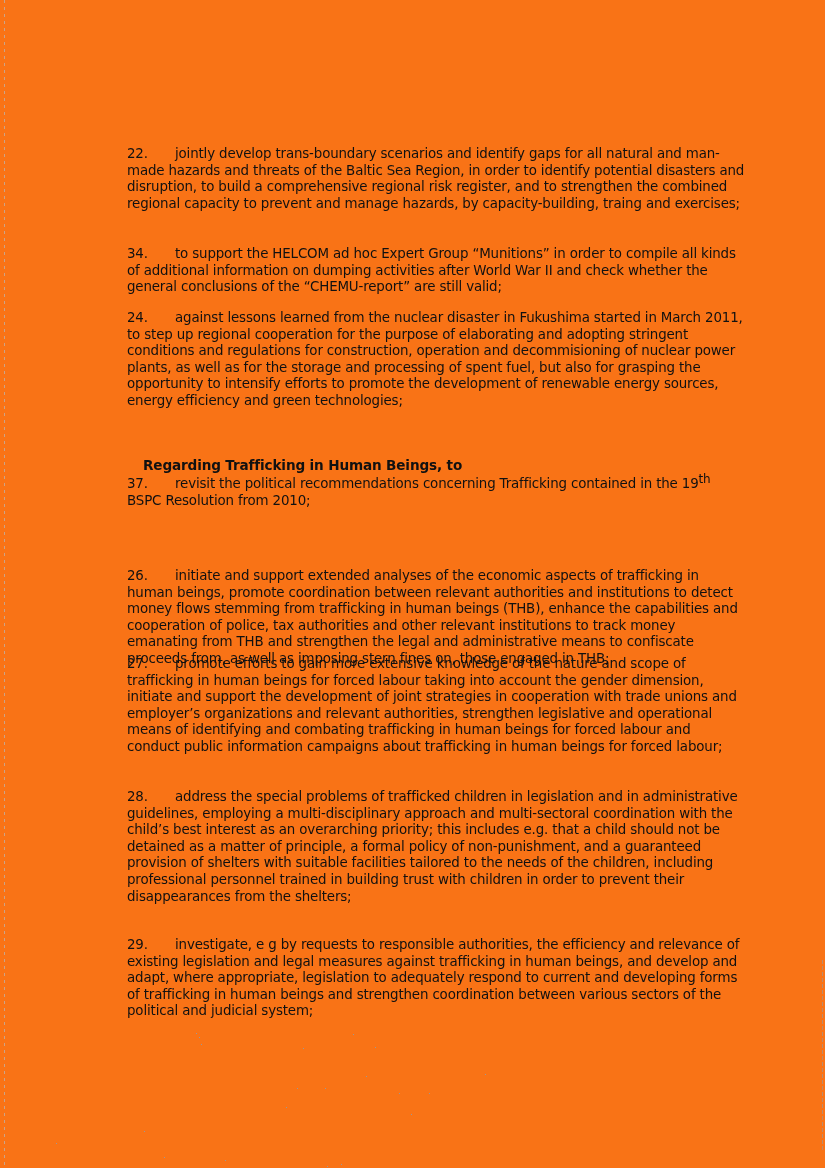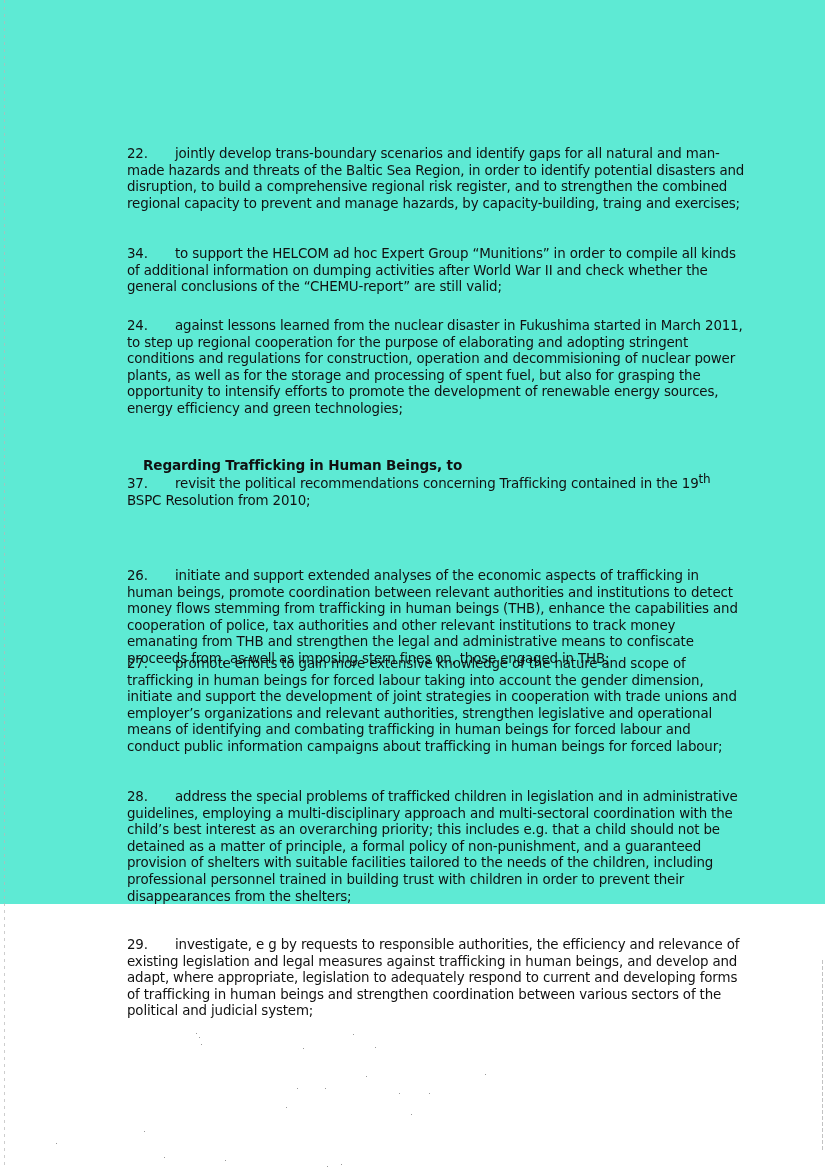--- a/index.html
+++ b/index.html
@@ -11,22 +11,22 @@
       width: 825px;
       height: 1168px;
       position: relative;
       overflow: hidden;
       font-family: "DejaVu Sans", sans-serif;
       color: #111111;
     }
     .page {
       position: absolute;
       left: 0; top: 0;
-      width: 825px; height: 904px;
-      background: #5eead4;
+      width: 825px; height: 1168px;
+      background: #f97316;
     }
     .scan-edge-left {
       position: absolute;
       left: 4px; top: 0;
       width: 1px; height: 1168px;
       background: repeating-linear-gradient(to bottom, #b8b8b8 0 3px, transparent 3px 7px);
       opacity: 0.7;
     }
     .scan-edge-right {
       position: absolute;
@@ -47,21 +47,21 @@
       margin: 0;
       letter-spacing: -0.15px;
       word-spacing: 0px;
     }
     .para .num {
       display: inline-block;
       width: 48px;
     }
     .p22 { position: absolute; top: 0; }
     .p23 { position: absolute; top: 100px; }
-    .p24 { position: absolute; top: 172px; }
+    .p24 { position: absolute; top: 164px; }
     .heading {
       position: absolute;
       top: 295px;
       font-weight: bold;
       font-size: 13.6px;
       line-height: 16.6px;
       margin: 16px;
       letter-spacing: -0.15px;
     }
     .p25 { position: absolute; top: 330px; }

